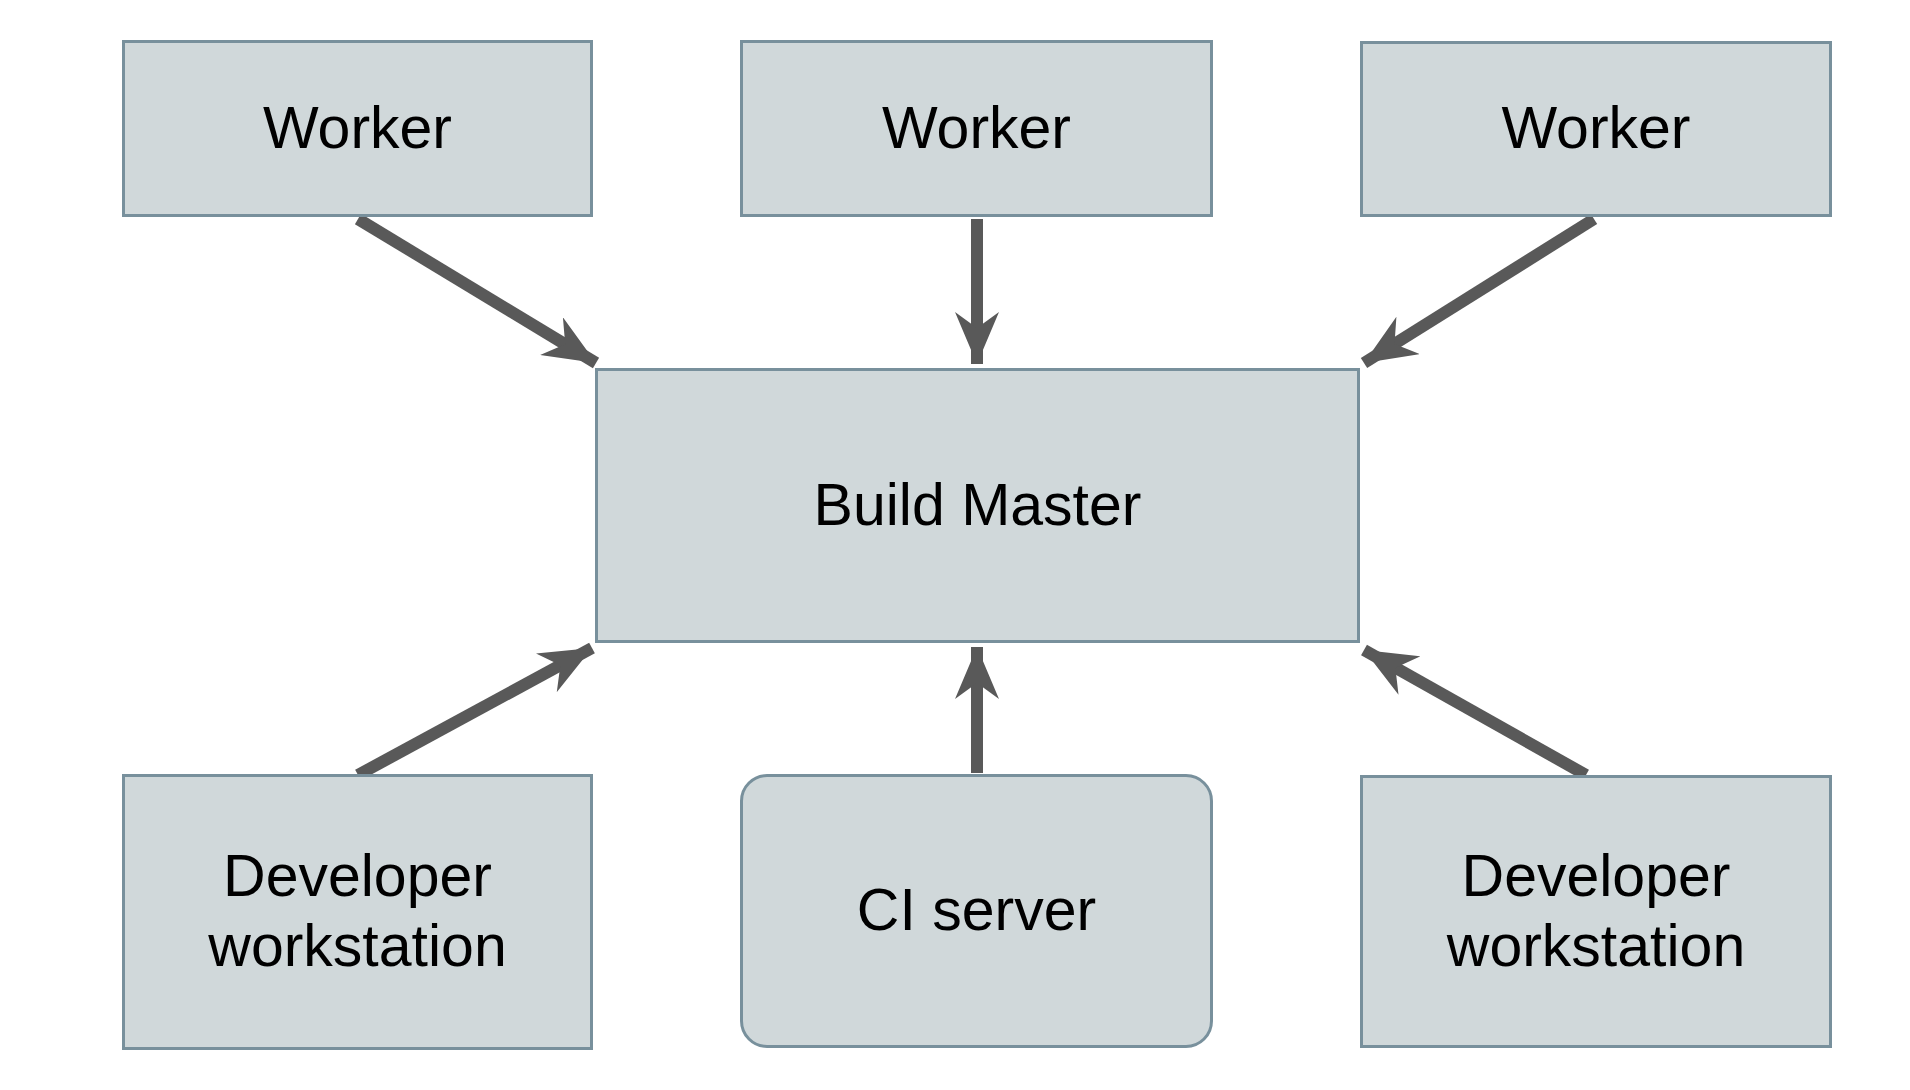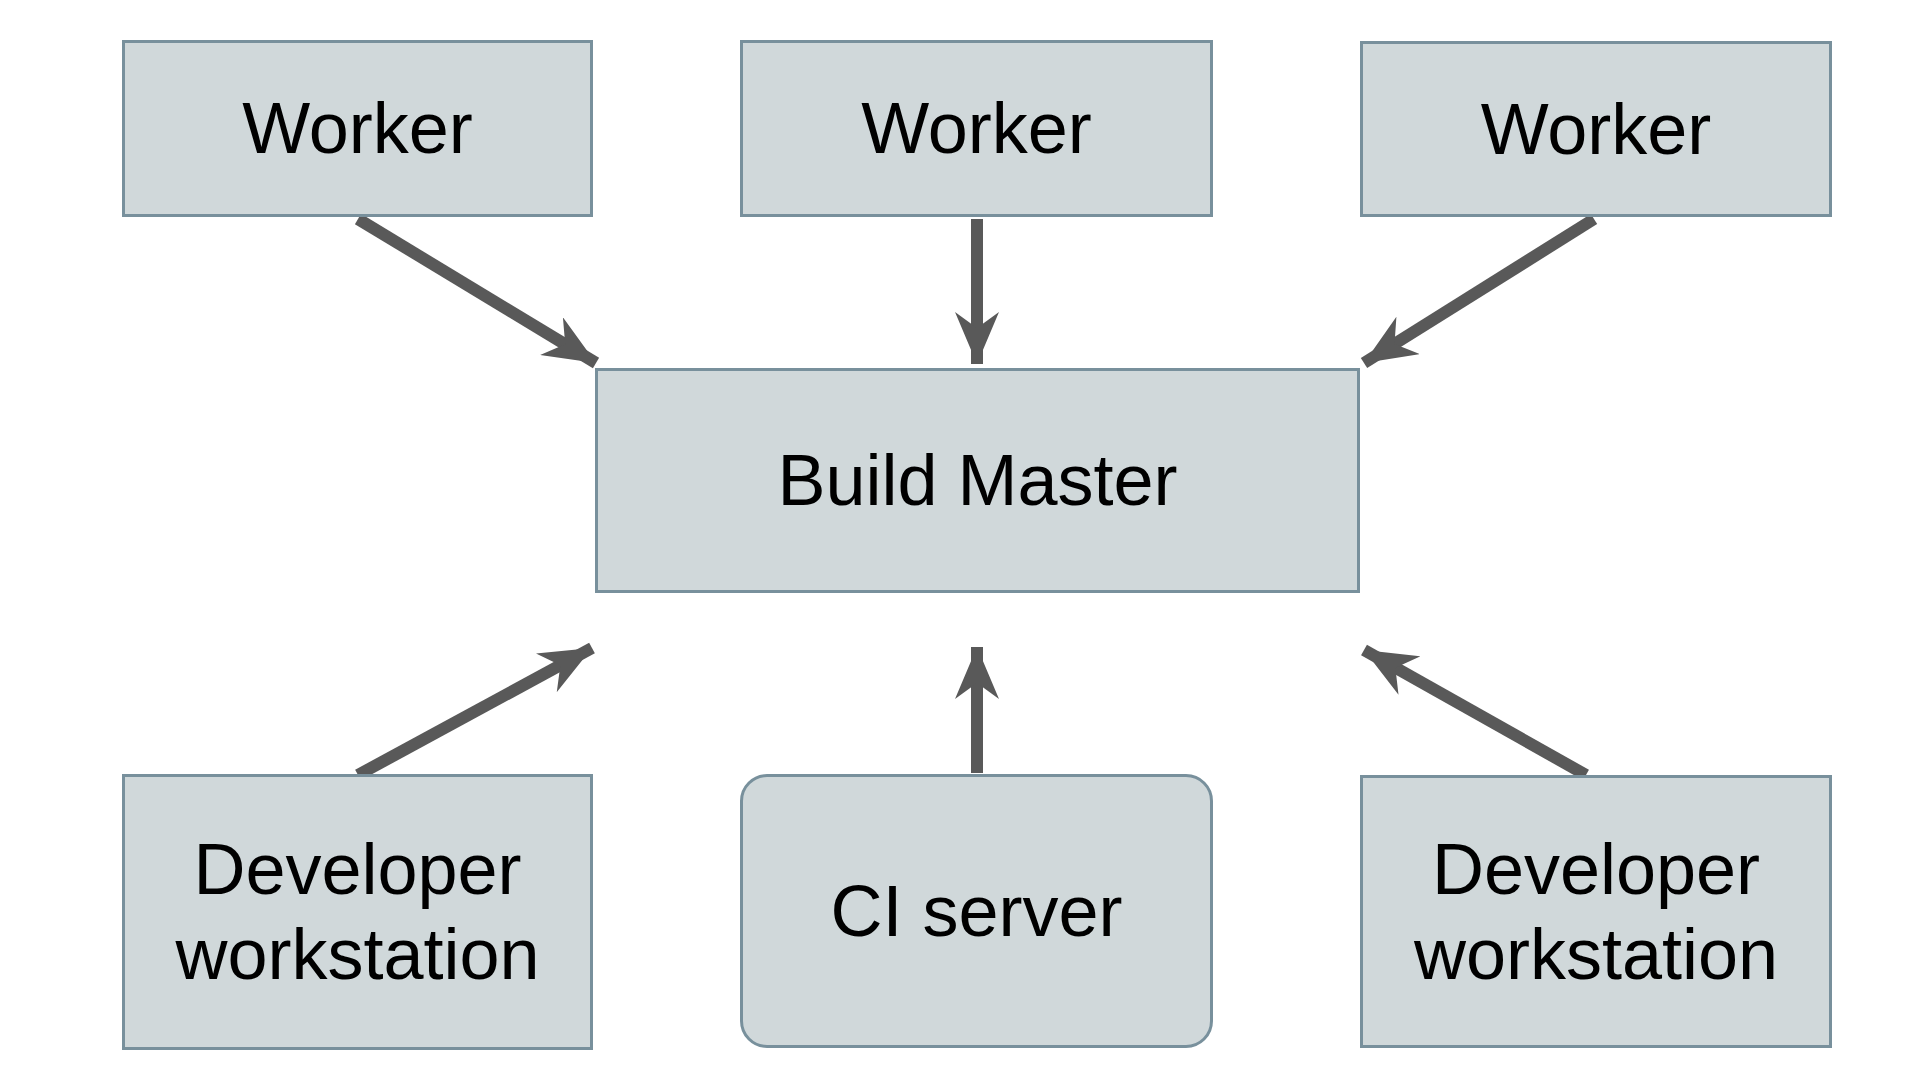--- a/index.html
+++ b/index.html
@@ -32,33 +32,33 @@
   .node {
     position: absolute;
     box-sizing: border-box;
     background: #d0d8da;
     border: 3px solid #78909c;
     display: flex;
     align-items: center;
     justify-content: center;
     text-align: center;
     color: #000000;
-    font-size: 72px;
+    font-size: 59px;
     line-height: 1.18;
   }
   .node span {
     display: block;
     padding: 0 10px;
   }
   
   .n-worker1     { left: 122px;  top: 40px;  width: 471px; height: 177px; }
   .n-worker2     { left: 740px;  top: 40px;  width: 473px; height: 177px; }
   .n-worker3     { left: 1360px; top: 41px;  width: 472px; height: 176px; }
   
-  .n-buildmaster { left: 595px;  top: 368px; width: 765px; height: 225px; }
+  .n-buildmaster { left: 595px;  top: 368px; width: 765px; height: 275px; }
   
   .n-devleft     { left: 122px;  top: 774px; width: 471px; height: 276px; }
   .n-ciserver    { left: 740px;  top: 774px; width: 473px; height: 274px; border-radius: 27px; }
   .n-devright    { left: 1360px; top: 775px; width: 472px; height: 273px; }
 </style>
 </head>
 <body>
 
 <div class="canvas">
 

